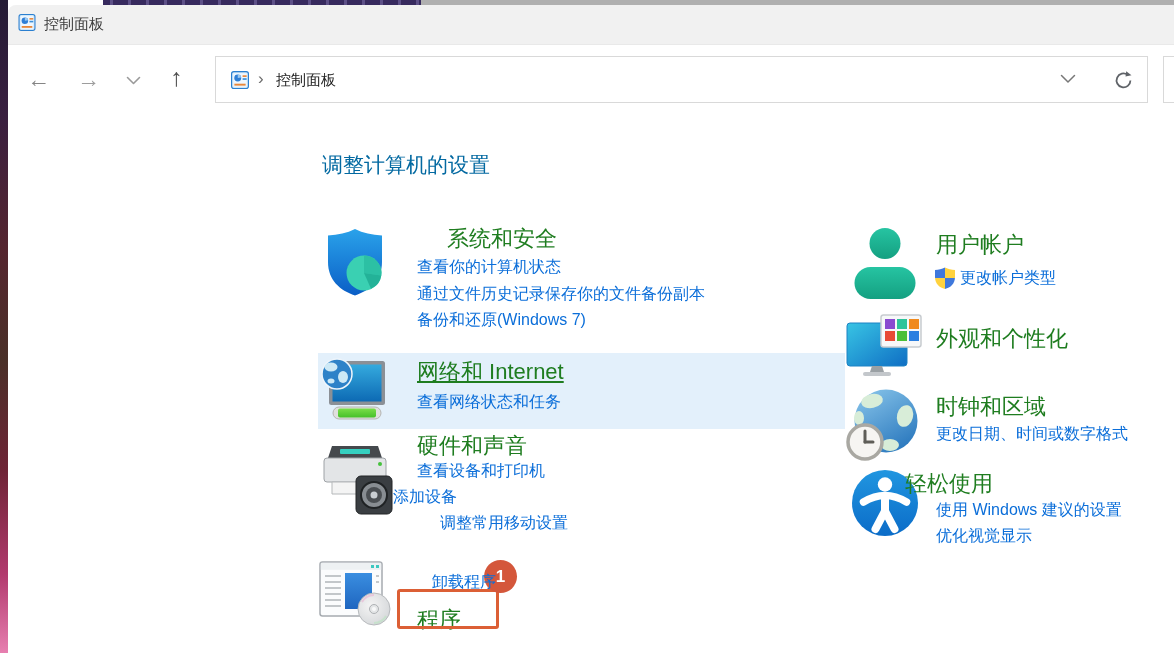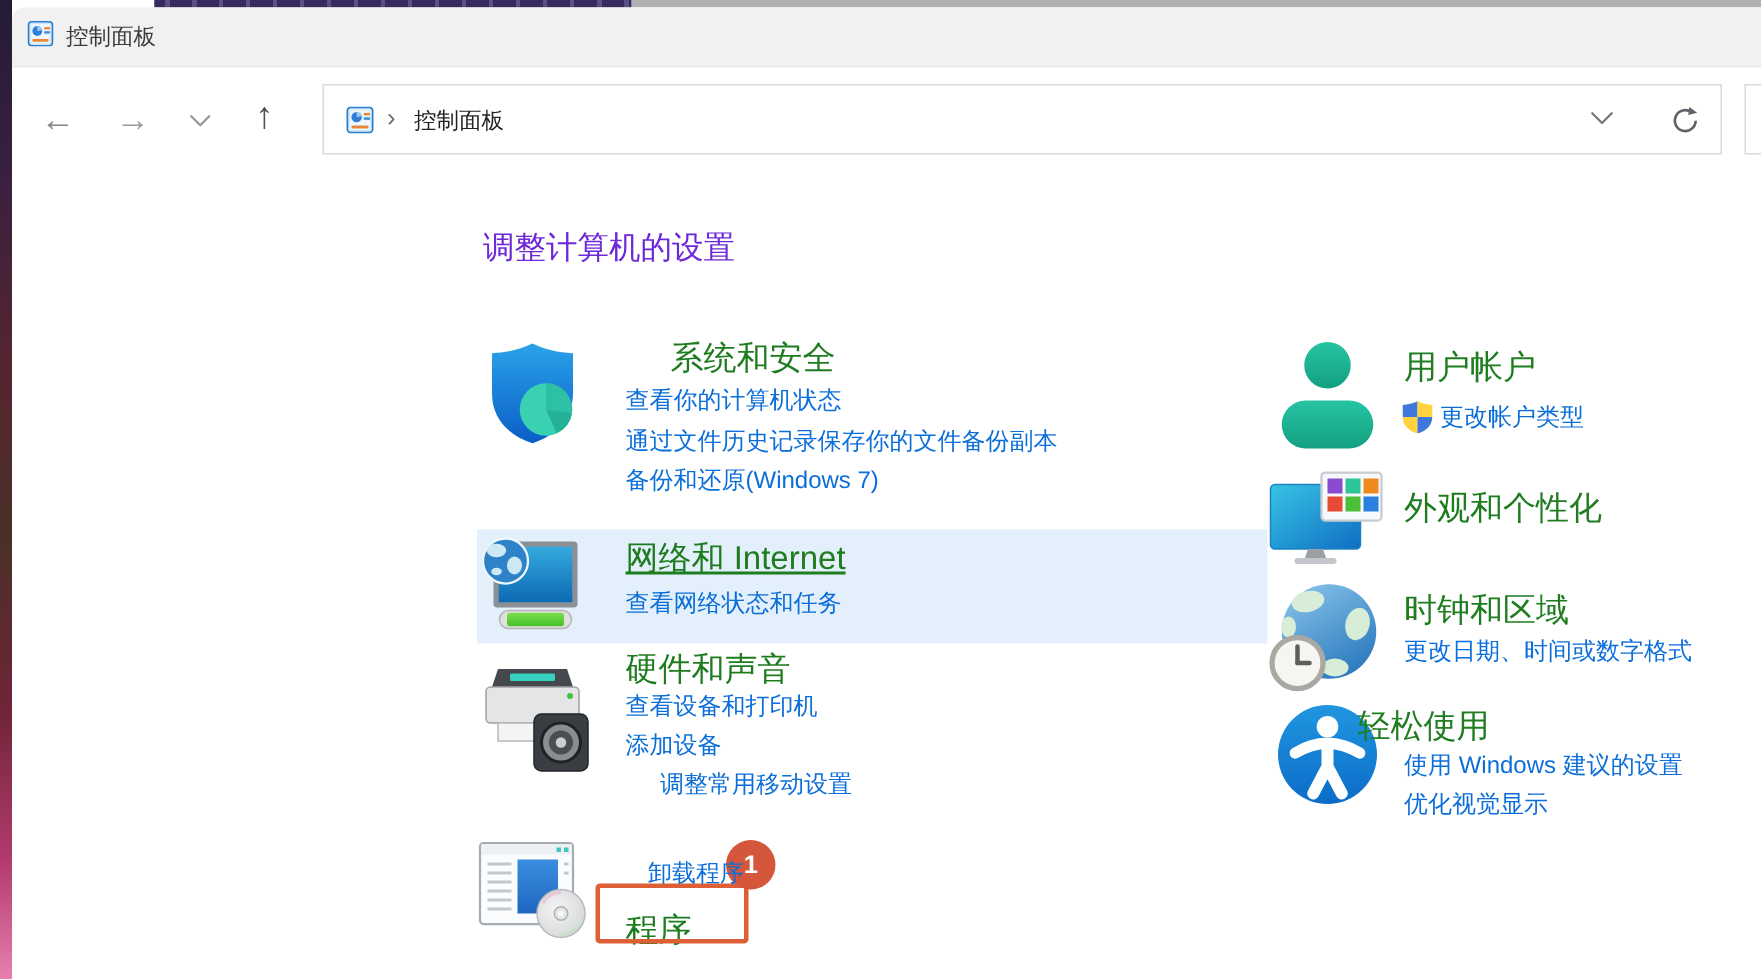--- a/index.html
+++ b/index.html
@@ -30,21 +30,21 @@
 
   .addressbar{left:215px;top:56px;width:933px;height:47px;background:#fff;border:1px solid #d9d9d9;box-sizing:border-box;}
   .addr-icon{left:230px;top:71px;width:20px;height:18px;}
   .addr-chevron{left:258px;top:69px;color:#6b6b6b;font-size:17px;}
   .addr-text{left:276px;top:71px;font-size:15px;color:#222;}
   .addr-drop{left:1060px;top:74px;}
   .addr-refresh{left:1113px;top:70px;}
   .searchbox{left:1163px;top:56px;width:25px;height:47px;background:#fff;border:1px solid #d9d9d9;box-sizing:border-box;}
 
   
-  .page-heading{left:322px;top:151px;font-size:21px;color:#6d28d9;font-weight:500;}
+  .page-heading{left:322px;top:151px;font-size:21px;color:#0369a1;font-weight:500;}
   .cat-title{font-size:22px;color:#1f7d20;font-weight:500;text-decoration:none;display:block;}
   .cat-title.hovered{text-decoration:underline;text-align:center;}
   .cat-link{font-size:16px;color:#0b6ed9;text-decoration:none;display:block;}
   .highlight{left:318px;top:353px;width:527px;height:76px;background:#e3f0fb;}
 
   
   .anno-box{left:397px;top:589px;width:102px;height:40px;border:3px solid #dc5f35;border-radius:3px;box-sizing:border-box;z-index:5;}
   .anno-badge{left:484px;top:560px;width:33px;height:33px;border-radius:50%;background:#d4573b;color:#fff;
     font-size:17px;font-weight:bold;display:flex;align-items:center;justify-content:center;z-index:6;}
   svg{display:block;}
@@ -167,21 +167,21 @@
       <circle cx="64" cy="26" r="2" fill="#45c23c"></circle>
       <path d="M16 44 H50 V52 L46 56 H16 Z" fill="#f4f4f4" stroke="#b5b8ba"></path>
       <rect x="40" y="38" width="36" height="38" rx="5" fill="#3a3e42" stroke="#222527"></rect>
       <circle cx="58" cy="57" r="13" fill="#888d92" stroke="#1f2224" stroke-width="2"></circle>
       <circle cx="58" cy="57" r="8" fill="#4a4e52"></circle>
       <circle cx="58" cy="57" r="3.5" fill="#c9ced2"></circle>
     </svg>
   </span>
   <a class="abs cat-title" style="left:417px;top:431px;" href="#">硬件和声音</a>
   <a class="abs cat-link" style="left:417px;top:461px;" href="#">查看设备和打印机</a>
-  <a class="abs cat-link" style="left:417px;top:487px;text-align:center;" href="#">添加设备</a>
+  <a class="abs cat-link" style="left:393px;top:487px;text-align:center;" href="#">添加设备</a>
   <a class="abs cat-link" style="left:440px;top:513px;" href="#">调整常用移动设置</a>
 
   <span class="abs" style="left:318px;top:560px;">
     <svg width="80" height="68" viewBox="0 0 80 68">
       <defs>
           <radialGradient id="gCd" cx="0.4" cy="0.4" r="0.8">
         <stop offset="0" stop-color="#f4f4f4"></stop>
             <stop offset="0.7" stop-color="#dadcde"></stop>
             <stop offset="1" stop-color="#c6c9cc"></stop>
           </radialGradient>

